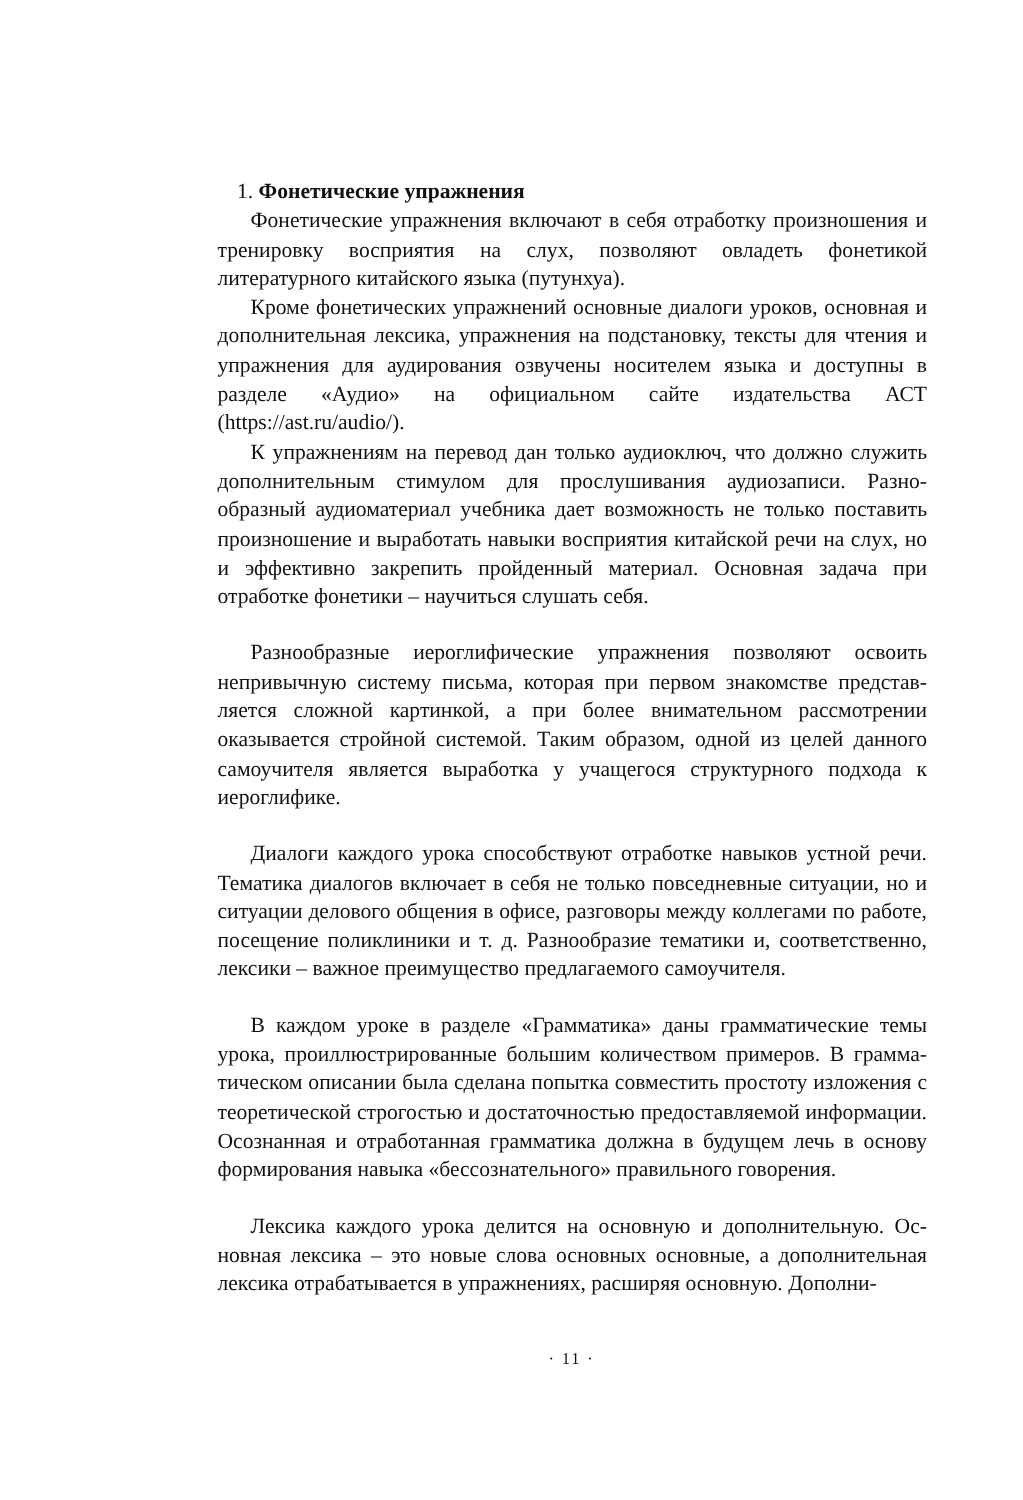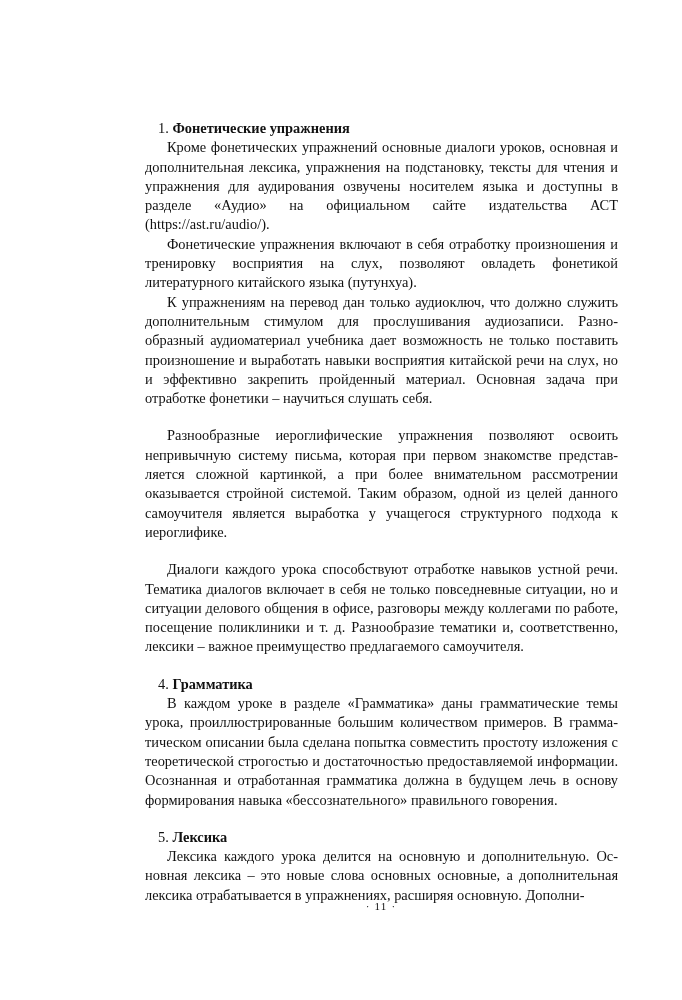--- a/index.html
+++ b/index.html
@@ -89,40 +89,38 @@
 </style>
 </head>
 <body>
 
 <div class="page">
 
   <div class="text-block">
 
     <div class="section">
       <p class="section-heading"><span class="num">1.</span> <span class="title">Фонетические упражнения</span></p>
+      <p class="para">Фонетические упражнения включают в себя отработку произноше­ния и тренировку восприятия на слух, позволяют овладеть фонетикой литературного китайского языка (путунхуа).</p>
       <p class="para">Кроме фонетических упражнений основные диалоги уроков,  ос­новная и дополнительная лексика, упражнения на подстановку, тексты для чтения и упражнения для аудирования озвучены носителем языка и доступны в разделе «Аудио» на официальном сайте издательства АСТ (https://ast.ru/audio/).</p>
-      <p class="para">Фонетические упражнения включают в себя отработку произноше­ния и тренировку восприятия на слух, позволяют овладеть фонетикой литературного китайского языка (путунхуа).</p>
       <p class="para">К упражнениям на перевод дан только аудиоключ, что должно слу­жить дополнительным стимулом для прослушивания аудиозаписи. Разно­образный аудиоматериал учебника дает возможность не только поставить произношение и выработать навыки восприятия китайской речи на слух, но и эффективно закрепить пройденный материал. Основная задача при отработке фонетики – научиться слушать себя.</p>
     </div>
 
     <div class="section">
       <p class="para">Разнообразные иероглифические упражнения позволяют освоить непривычную систему письма, которая при первом знакомстве представ­ляется сложной картинкой, а при более внимательном рассмотрении оказывается стройной системой. Таким образом, одной из целей данно­го самоучителя является выработка у учащегося структурного подхода к иероглифике.</p>
     </div>
 
     <div class="section">
       <p class="para">Диалоги каждого урока способствуют отработке навыков устной речи. Тематика диалогов включает в себя не только повседневные ситуации, но и ситуации делового общения в офисе, разговоры между коллегами по ра­боте, посещение поликлиники и т. д. Разнообразие тематики и, соответ­ственно, лексики – важное преимущество предлагаемого самоучителя.</p>
     </div>
 
     <div class="section">
-      <p class="section-heading"><span class="num">4.</span> <span class="title">Грамматика</span></p>
       <p class="para">В каждом уроке в разделе «Грамматика» даны грамматические темы урока, проиллюстрированные большим количеством примеров. В грамма­тическом описании была сделана попытка совместить простоту изложения с теоретической строгостью и достаточностью предоставляемой инфор­мации. Осознанная и отработанная грамматика должна в будущем лечь в основу формирования навыка «бессознательного» правильного говорения.</p>
     </div>
 
     <div class="section">
-      <p class="section-heading"><span class="num">5.</span> <span class="title">Лексика</span></p>
       <p class="para last-line-natural">Лексика каждого урока делится на основную и дополнительную. Ос­новная лексика – это новые слова основных основные, а дополнительная лексика отрабатывается в упражнениях, расширяя основную. Дополни-</p>
     </div>
 
   </div>
 
   <div class="folio">· 11 ·</div>
 
 </div>
 
 </body></html>

